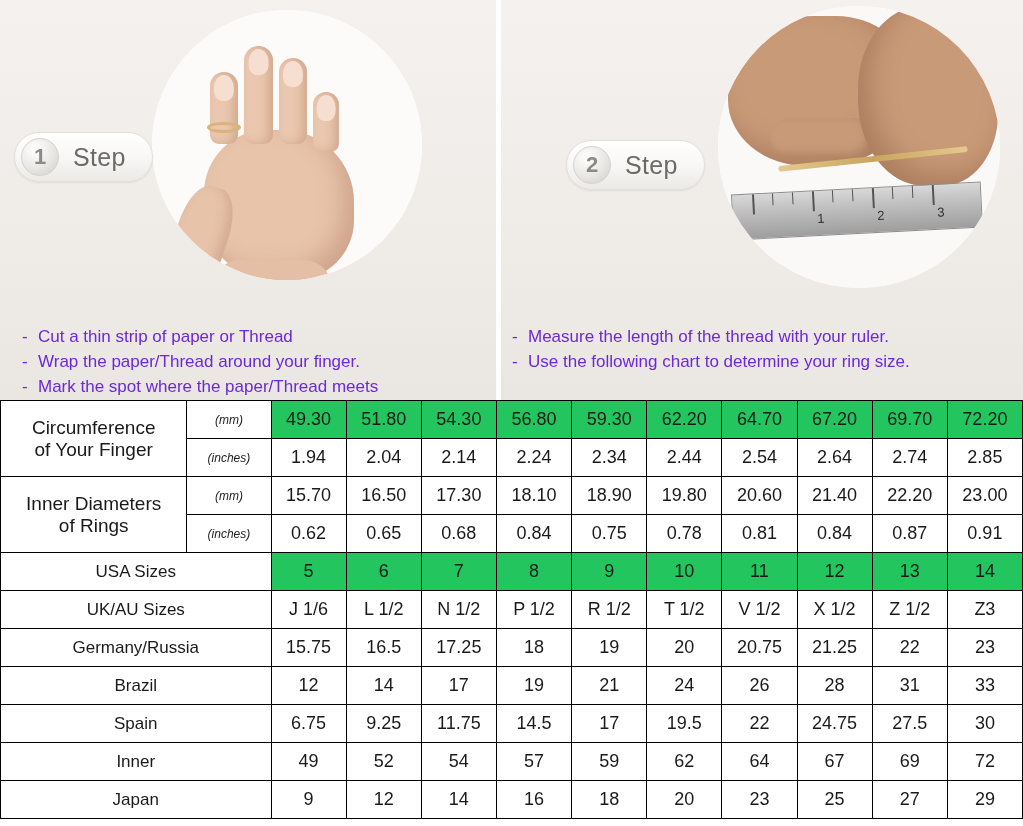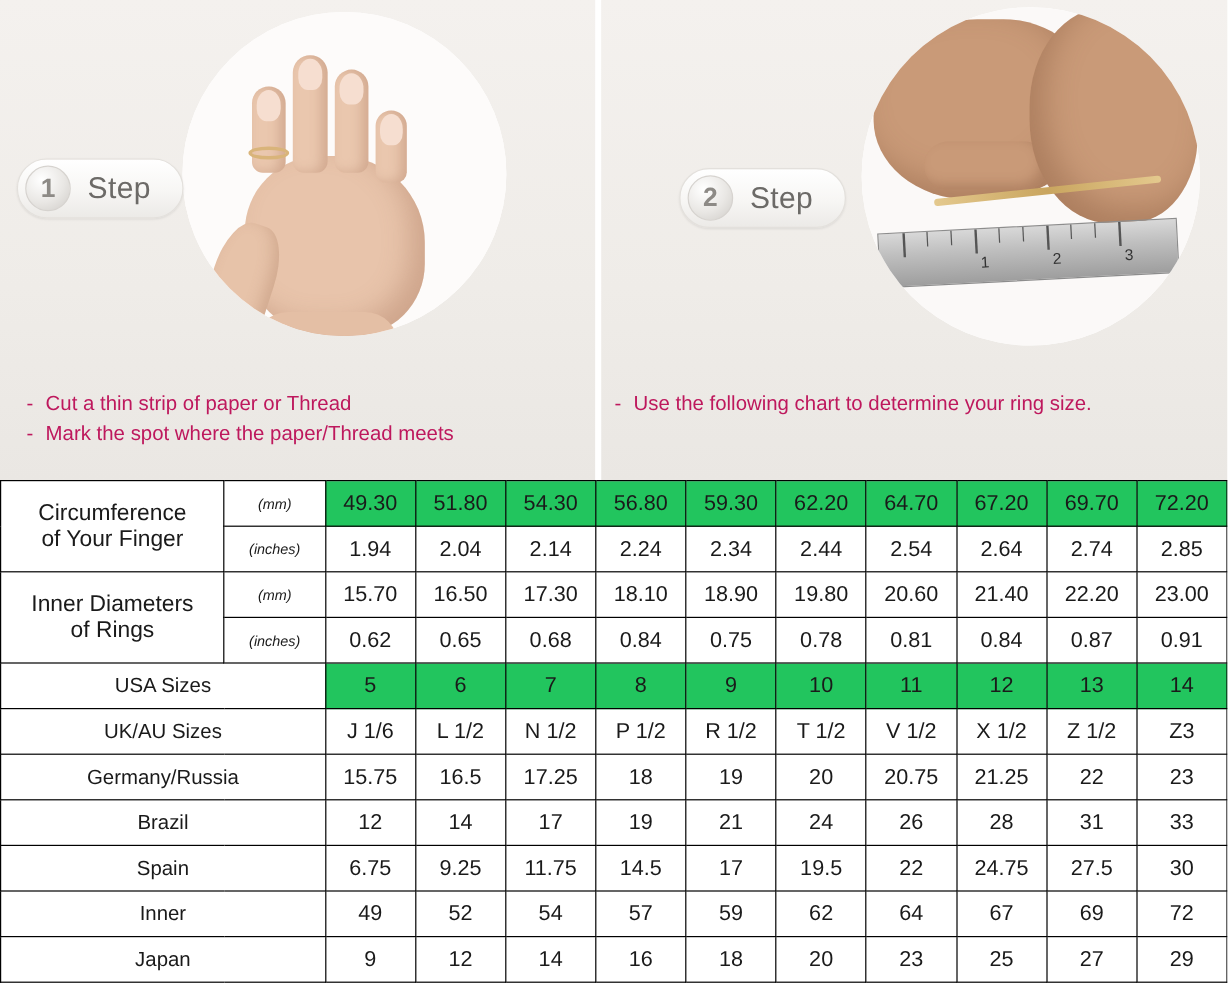--- a/index.html
+++ b/index.html
@@ -183,21 +183,21 @@
   .step-word {
     font-size: 25px;
     color: #6c6a67;
     letter-spacing: .3px;
   }
 
   
   .notes {
     position: absolute;
     font-size: 17px;
-    color: #be185d;
+    color: #6d28d9;
     line-height: 25px;
   }
   .notes .line { white-space: nowrap; }
   .notes .dash { display: inline-block; width: 16px; }
 
   
   .table-wrap {
     position: absolute;
     left: 0;
     top: 400px;
@@ -298,24 +298,26 @@
       <div class="step-word">Step</div>
     </div>
 
     <div class="step-pill" style="left:566px; top:140px;">
       <div class="step-num">2</div>
       <div class="step-word">Step</div>
     </div>
 
     <div class="notes" style="left:22px; top:324px;">
       <div class="line"><span class="dash">-</span><span>Cut a thin strip of paper or Thread</span></div>
+      <div class="line"><span class="dash">-</span><span>Wrap the paper/Thread around your finger.</span></div>
       <div class="line"><span class="dash">-</span><span>Mark the spot where the paper/Thread meets</span></div>
     </div>
 
     <div class="notes" style="left:512px; top:324px;">
+      <div class="line"><span class="dash">-</span><span>Measure the length of the thread with your ruler.</span></div>
       <div class="line"><span class="dash">-</span><span>Use the following chart to determine your ring size.</span></div>
     </div>
 
   </div>
 
   <div class="table-wrap">
     <table class="sizes">
       <colgroup>
         <col style="width:186px">
         <col style="width:84px">

